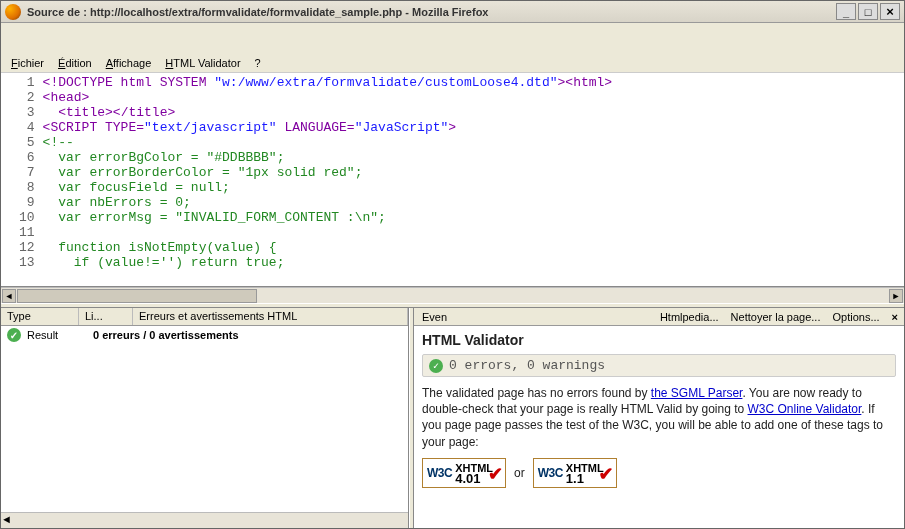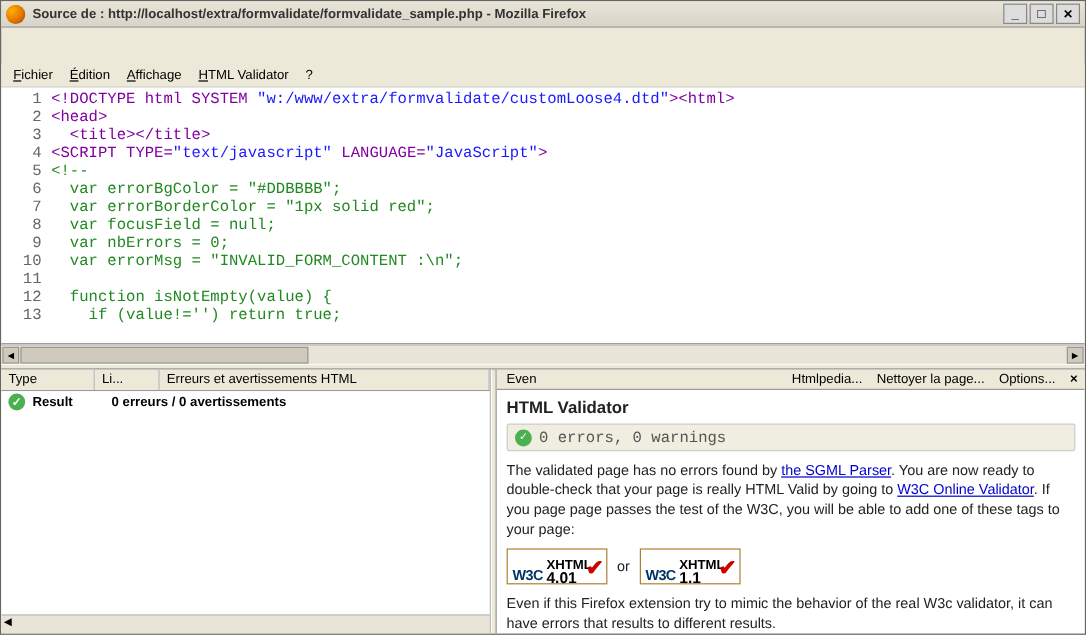--- a/index.html
+++ b/index.html
@@ -126,21 +126,21 @@
     gap: 6px;
   }
   .check-icon {
     width: 14px; height: 14px;
     border-radius: 50%;
     background: #4caf50;
     display: inline-flex; align-items: center; justify-content: center;
     color: #fff; font-size: 10px; font-weight: bold;
     flex-shrink: 0;
   }
-  .result-row .rtype { width: 60px; font-weight: bold; }
+  .result-row .rtype { width: 60px; font-weight: normal; }
   .result-row .rmsg { font-weight: bold; }
   .left-pane .body { flex: 1; background: #fff; }
   .left-pane .hscroll {
     height: 16px; background:#e8e4d8; border-top:1px solid #bbb;
     position:relative;
   }
   .right-pane {
     flex: 1;
     display: flex;
     flex-direction: column;
@@ -182,21 +182,21 @@
     font-size: 13px;
     color: #555;
   }
   .right-body p { margin: 4px 0; line-height: 1.35; }
   a.tlink { color: #0000cc; text-decoration: underline; cursor:pointer; }
   .badges { display: flex; align-items: center; gap: 8px; margin: 8px 0; }
   .badge {
     width: 84px; height: 30px;
     border: 1px solid #b08030;
     background: #fff;
-    display: flex; align-items: flex-end;
+    display: flex; align-items: center;
     font-weight: bold; font-size: 11px;
     position: relative;
     padding-left: 4px;
   }
   .badge .w3c { color:#003366; font-size:12px; letter-spacing:-0.5px; }
   .badge .spec { color:#000; margin-left:3px;}
   .badge .spec small { display:block; font-size:13px; line-height:9px;}
   .badge .tick {
     position:absolute; right:2px; top:4px;
     color:#cc0000; font-size:18px; font-weight:bold;
@@ -302,16 +302,15 @@
           <span class="spec"><span>XHTML</span><small>4.01</small></span>
           <span class="tick">✔</span>
         </div>
         <span>or</span>
         <div class="badge">
           <span class="w3c">W3C</span>
           <span class="spec"><span>XHTML</span><small>1.1</small></span>
           <span class="tick">✔</span>
         </div>
       </div>
-      <p>Even if this Firefox extension try to mimic the behavior of the real W3c validator, it can have errors that results to different results.</p>
     </div>
   </div>
 </div>
 
 </body></html>

